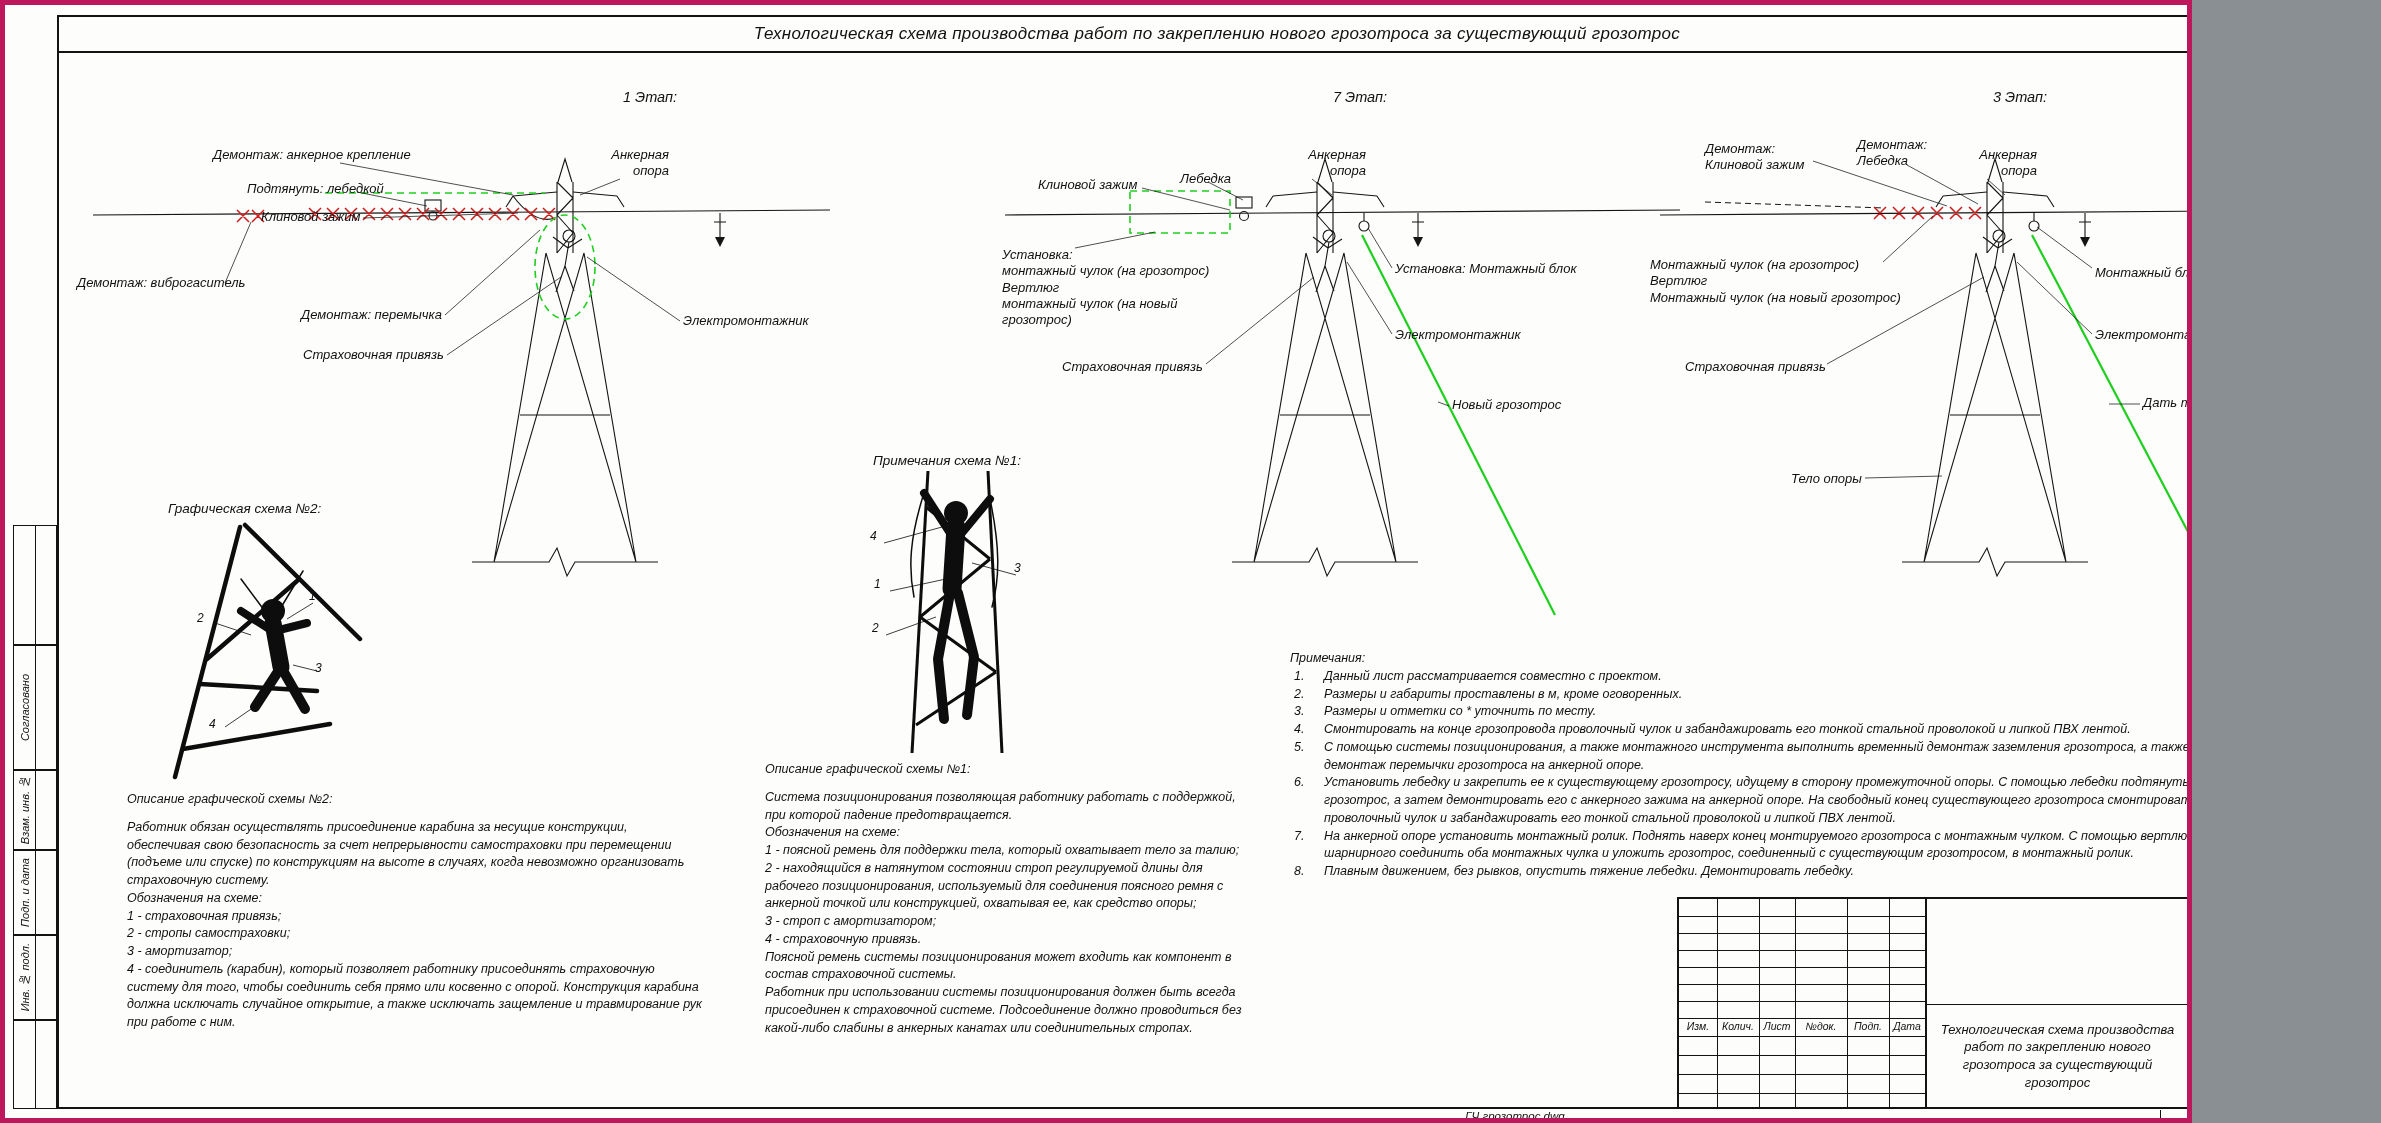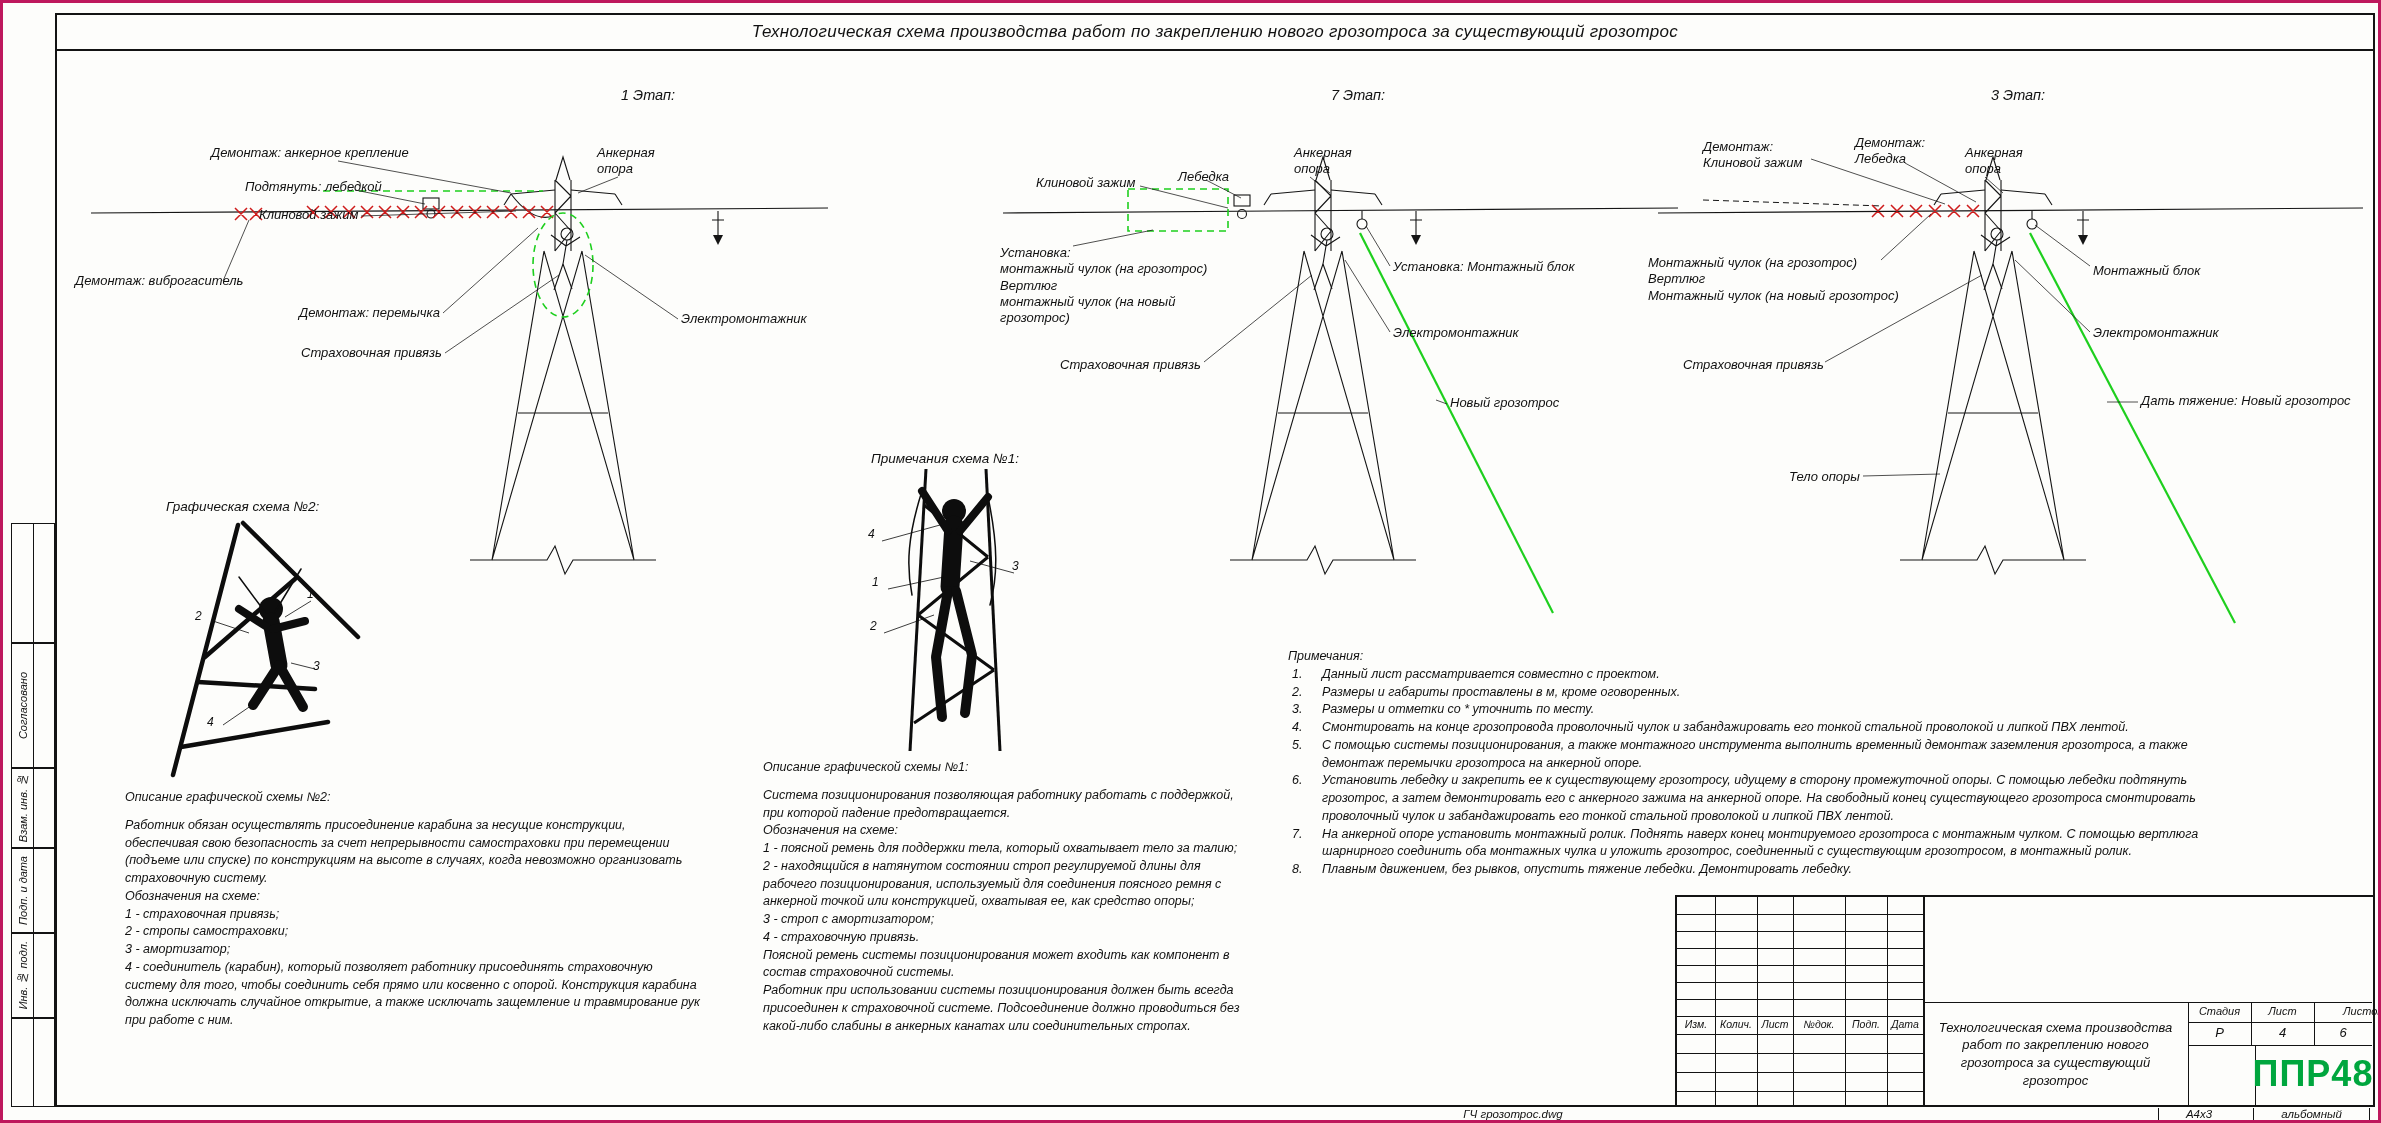--- a/index.html
+++ b/index.html
@@ -1,23 +1,23 @@
 <!DOCTYPE html>
 <html><head>
 <meta charset="utf-8">
 <style>
   html,body{margin:0;padding:0}
   body{background:#8a8f94;font-family:"Liberation Sans",sans-serif}
-  #sheet{position:relative;width:2381px;height:1123px;background:#fdfdfb;border:3px solid #be185d;box-sizing:border-box;overflow:hidden;color:#111}
+  #sheet{position:relative;width:2192px;height:1123px;background:#fdfdfb;border:5px solid #be185d;box-sizing:border-box;overflow:hidden;color:#111}
   .frame{position:absolute;left:52px;top:10px;width:2320px;height:1094px;border:2px solid #131313;box-sizing:border-box;pointer-events:none}
   .titlebar{position:absolute;left:54px;top:10px;width:2316px;height:36px;display:flex;align-items:center;justify-content:center;border-bottom:2px solid #131313;font:italic 17px/1 "Liberation Sans",sans-serif;letter-spacing:.3px}
   .stage{position:absolute}
   .stage-title{position:absolute;font:italic 14.5px "Liberation Sans",sans-serif}
   .callout{position:absolute;font:italic 13px/1.25 "Liberation Sans",sans-serif;white-space:pre-line}
-  .c-center{text-align:left}
+  .c-center{text-align:right}
   .hdg{position:absolute;font:italic 13.5px "Liberation Sans",sans-serif}
   .txtblock{position:absolute;font:italic 12.5px/1.42 "Liberation Sans",sans-serif}
   .txtblock .p{margin:0}
   .txtblock .gap{margin-top:10px}
   .note-row{display:flex;align-items:flex-start}
   .note-num{flex:0 0 30px;padding-left:4px}
   .note-text{flex:1}
   .ink{fill:none;stroke:#151515;stroke-width:1.1px}
   .inkfill{fill:#151515;stroke:none}
   .lead{fill:none;stroke:#151515;stroke-width:.75px}

